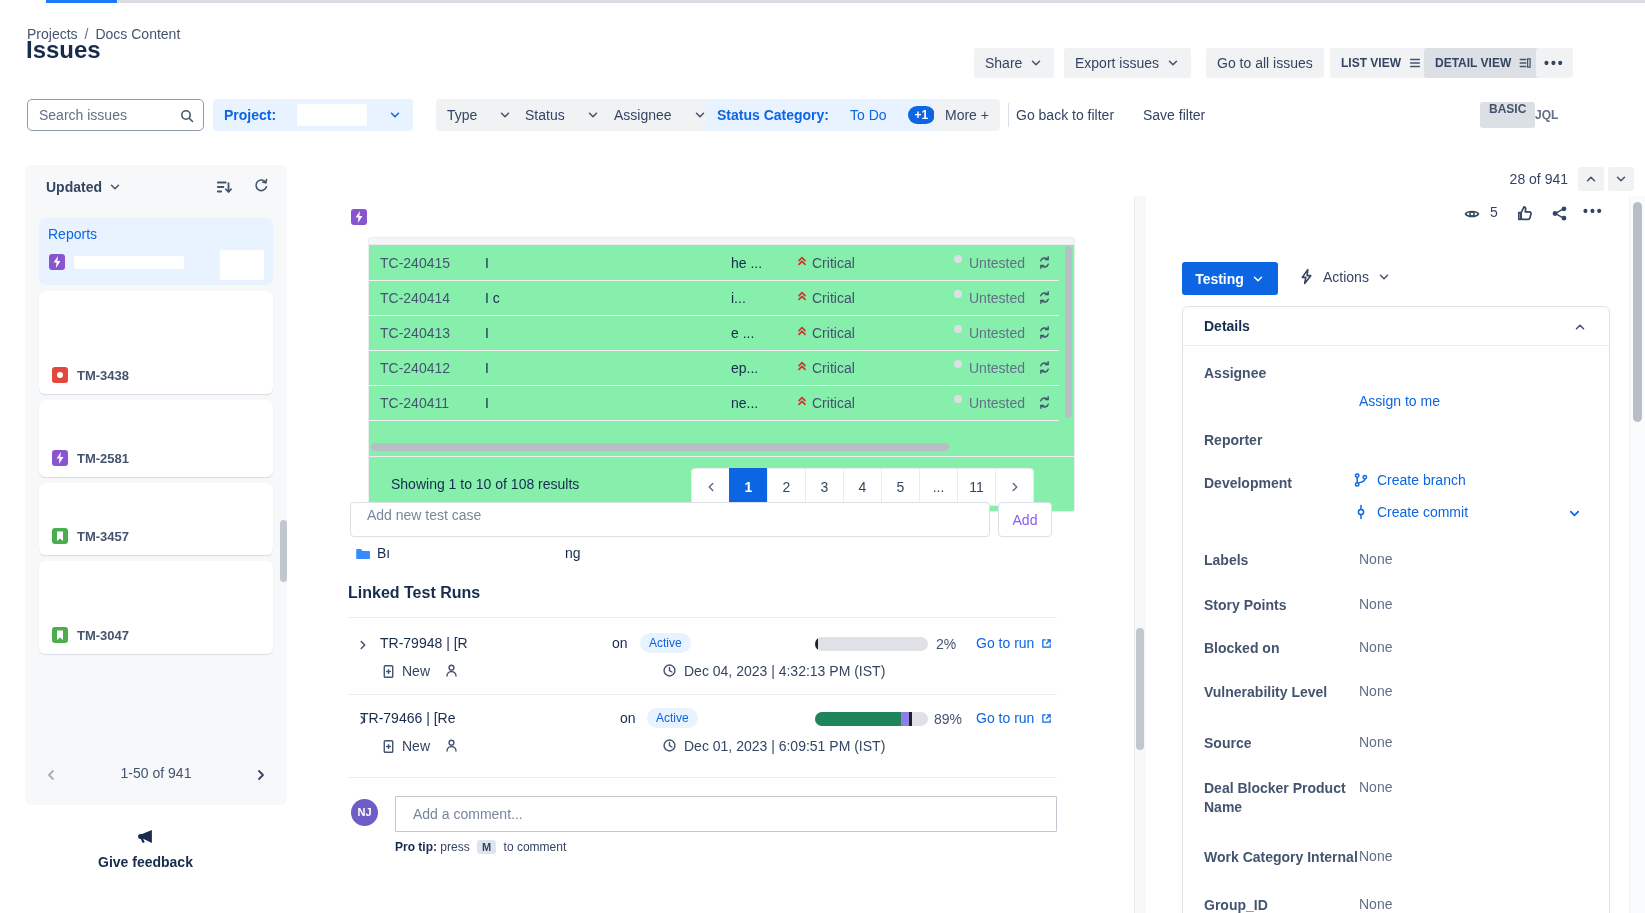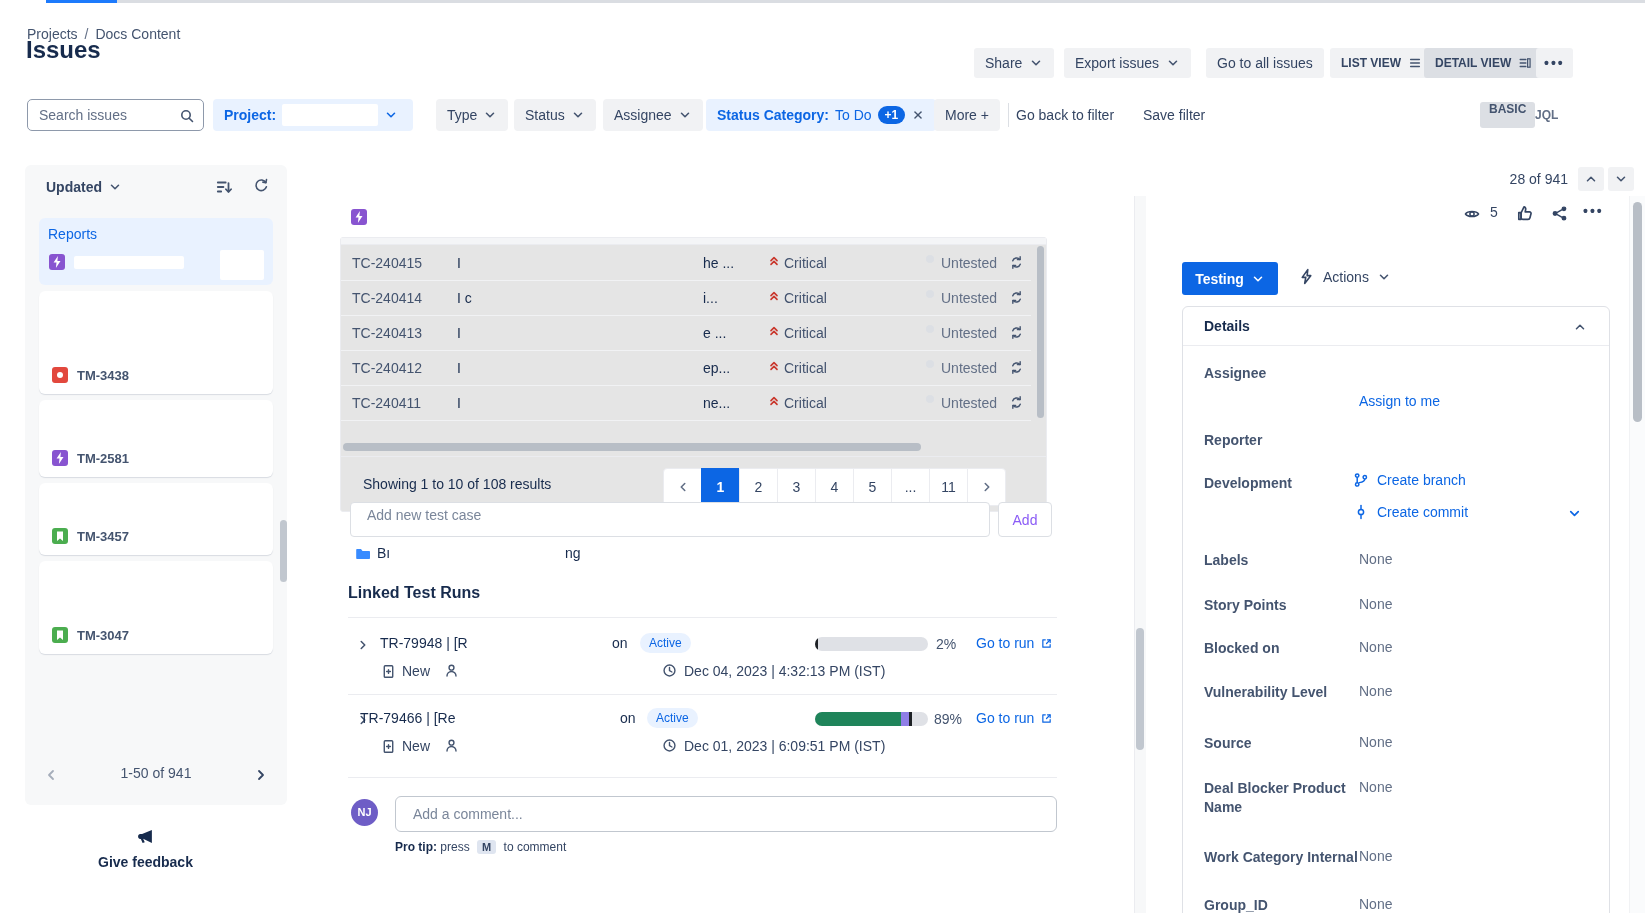--- a/index.html
+++ b/index.html
@@ -32,21 +32,21 @@
   .tbtn.selected { background:#DCDFE4; font-weight:600; }
   .tbtn .ic { color:#44546F; }
 
   
   .search-box { left:27px; top:99px; width:177px; height:32px; border:1px solid #8E99AB; border-radius:5px; background:#fff; }
   .search-box input { border:none; outline:none; background:transparent; width:140px; height:28px; margin:1px 0 0 9px; font:14px "Liberation Sans",sans-serif; color:#4d7c0f; }
   .search-box input::placeholder { color:#626F86; }
   .search-box .ic { position:absolute; right:8px; top:8px; color:#44546F; }
 
   .chip {
-    position:absolute; top:99px; height:32px; display:inline-flex; align-items:center; gap:6px;
+    position:absolute; top:99px; height:32px; display:inline-flex; align-items:center; gap:21px;
     padding:0 11px; border-radius:4px; background:#F1F2F4; font:500 14px "Liberation Sans",sans-serif;
     color:#344563; cursor:pointer; white-space:nowrap;
   }
   .chip .ic { color:#44546F; }
   .chip.blue { background:#E9F2FF; color:#0C66E4; font-weight:700; }
   .chip.blue .ic { color:#0C66E4; }
   .chip.blue .light { font-weight:500; }
   .redact { background:#fff; border-radius:2px; display:inline-block; }
   .badge-plus1 { background:#0C66E4; color:#fff; font:700 12px "Liberation Sans",sans-serif; border-radius:10px; padding:2px 7px; }
   .vline { position:absolute; width:1px; background:#DCDFE4; }
@@ -68,21 +68,21 @@
   .type-bug::after { content:""; position:absolute; left:5px; top:5px; width:6px; height:6px; border-radius:50%; background:#fff; }
   .type-epic { background:#8854D0; }
   .type-story { background:#4BAD4F; }
   .sb-pg { position:absolute; left:0; top:600px; width:262px; text-align:center; font:14px "Liberation Sans",sans-serif; color:#44546F; }
   .sb-pg .ic { position:absolute; top:2px; }
   .sb-scroll { position:absolute; left:255px; top:355px; width:7px; height:62px; background:#C1C7CF; border-radius:4px; }
   .feedback { left:98px; top:828px; display:flex; align-items:center; gap:9px; font:600 14px "Liberation Sans",sans-serif; color:#172B4D; cursor:pointer;flex-direction:column; }
   .feedback .ic { color:#172B4D; }
 
   
-  .tc-card { left:340px; top:237px; width:707px; height:275px; border:1px solid #EBECF0; border-radius:3px; background:#e5e5e5; }
+  .tc-card { left:368px; top:237px; width:707px; height:275px; border:1px solid #EBECF0; border-radius:3px; background:#86efac; }
   .tc-topstrip { position:absolute; left:0; top:0; width:705px; height:7px; background:#F4F5F7; border-bottom:1px solid #EBECF0; }
   .tc-row { position:absolute; left:0; width:690px; height:35px; border-bottom:1px solid #F1F2F4; cursor:pointer; }
   .tc-row span { position:absolute; top:9px; white-space:nowrap; }
   .tc-key { left:11px; color:#44546F; }
   .tc-fa { left:116px; color:#172B4D; }
   .tc-fb { left:362px; color:#172B4D; }
   .tc-pri { left:443px; color:#42526E; }
   .tc-status { left:600px; color:#626F86; }
   .tc-crit { position:absolute; left:427px; top:12px; color:#C9372C; }
   .tc-dot { position:absolute; left:585px; top:14px; width:8px; height:8px; border-radius:50%; background:#DCDFE4; }
@@ -113,21 +113,21 @@
   .frag { color:#172B4D; }
   .active-badge { background:#E9F2FF; color:#0C66E4; font:500 12px "Liberation Sans",sans-serif; border-radius:10px; padding:3px 9px; }
   .pbar { position:absolute; width:113px; height:14px; border-radius:7px; background:#DFE1E6; overflow:hidden; }
   .pbar i { display:block; float:left; height:14px; }
   .pct { color:#44546F; }
   .gotorun { color:#0C66E4; font-weight:500; cursor:pointer; white-space:nowrap; }
   .sub-ic { color:#44546F; }
   .sub-txt { color:#344563; }
 
   .avatar { left:351px; top:799px; width:27px; height:27px; border-radius:50%; background:#6E5DC6; color:#fff; font:700 11px "Liberation Sans",sans-serif; text-align:center; line-height:27px; cursor:pointer; }
-  .comment-box { left:395px; top:796px; width:662px; height:36px; border:1px solid #C1C7CF; border-radius:6px; background:#fff; }
+  .comment-box { left:395px; top:796px; width:662px; height:36px; border:1px solid #C1C7CF; border-radius:1px; background:#fff; }
   .comment-box input { border:none; outline:none; width:620px; height:32px; margin:1px 0 0 15px; font:14px "Liberation Sans",sans-serif; color:#172B4D; background:transparent; }
   .comment-box input::placeholder { color:#7A869A; }
   .protip { left:395px; top:840px; font:12px "Liberation Sans",sans-serif; color:#344563; }
   .protip b { color:#172B4D; }
   .kbd { display:inline-block; background:#DFE5F0; border-radius:3px; padding:1px 5px; font:700 11px "Liberation Sans",sans-serif; color:#344563; margin:0 4px; }
 
   
   .doc-pos { left:1440px; top:171px; width:128px; text-align:right; color:#344563; }
   .nav-btn { position:absolute; top:167px; width:26px; height:24px; background:#F1F2F4; border:none; border-radius:3px; color:#44546F; cursor:pointer; display:flex; align-items:center; justify-content:center; }
   .panel-icons { color:#344563; }

